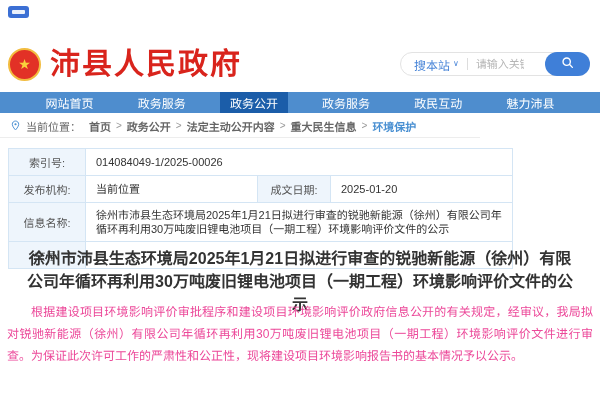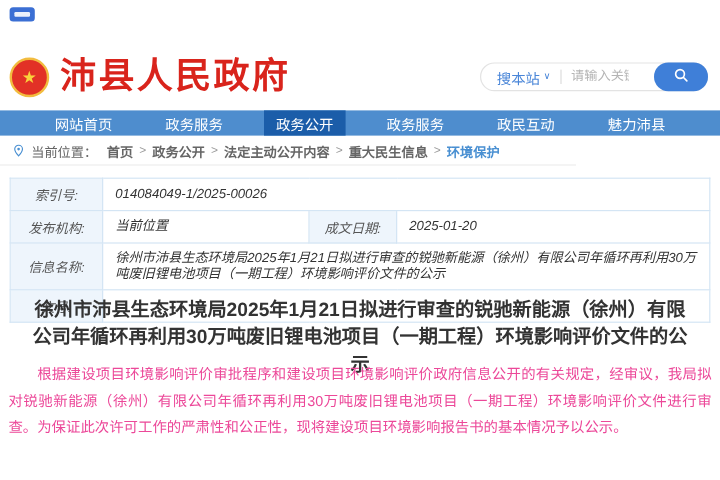--- a/index.html
+++ b/index.html
@@ -46,22 +46,22 @@
   .breadcrumb { position:absolute; top:114px; left:0; width:480px; height:24px;
     display:flex; align-items:center; gap:5px; padding:0 10px; font-size:11px; color:#666;
     border-bottom:1px solid #ededed; }
   .pin-icon { display:flex; align-items:center; }
   .crumb-label { color:#666; margin-right:3px; }
   .crumb { color:#666; text-decoration:none; cursor:pointer;font-weight:bold; }
   .crumb.current { color:#4a90d2; }
   .sep { color:#9a9a9a; font-size:10px; }
 
   
-  .info-table { position:absolute; top:148px; left:8px; width:584px;
-    border-collapse:collapse; font-size:11px; table-layout:fixed;font-style:italic; }
+  .info-table { position:absolute; top:148px; left:8px; width:505px;
+    border-collapse:collapse; font-size:11px; table-layout:fixed; }
   .info-table th, .info-table td { border:1px solid #d4e5f4; vertical-align:middle; }
   .info-table th { background:#eef5fc; color:#555; font-weight:normal; text-align:center;
     padding:5px 3px; }
   .info-table td { color:#333; padding:5px 10px; text-align:left; line-height:14px;margin-top:28px; }
   .col-label { width:77px; } .col-val1 { width:172px; } .col-label2 { width:73px; }
   .row-empty td { height:22px; }
 
   
   .article-title { position:absolute; top:247px; left:0; width:600px; padding:0 22px;
     text-align:center; font-size:16px; font-weight:bold; color:#333; line-height:1.45; }

